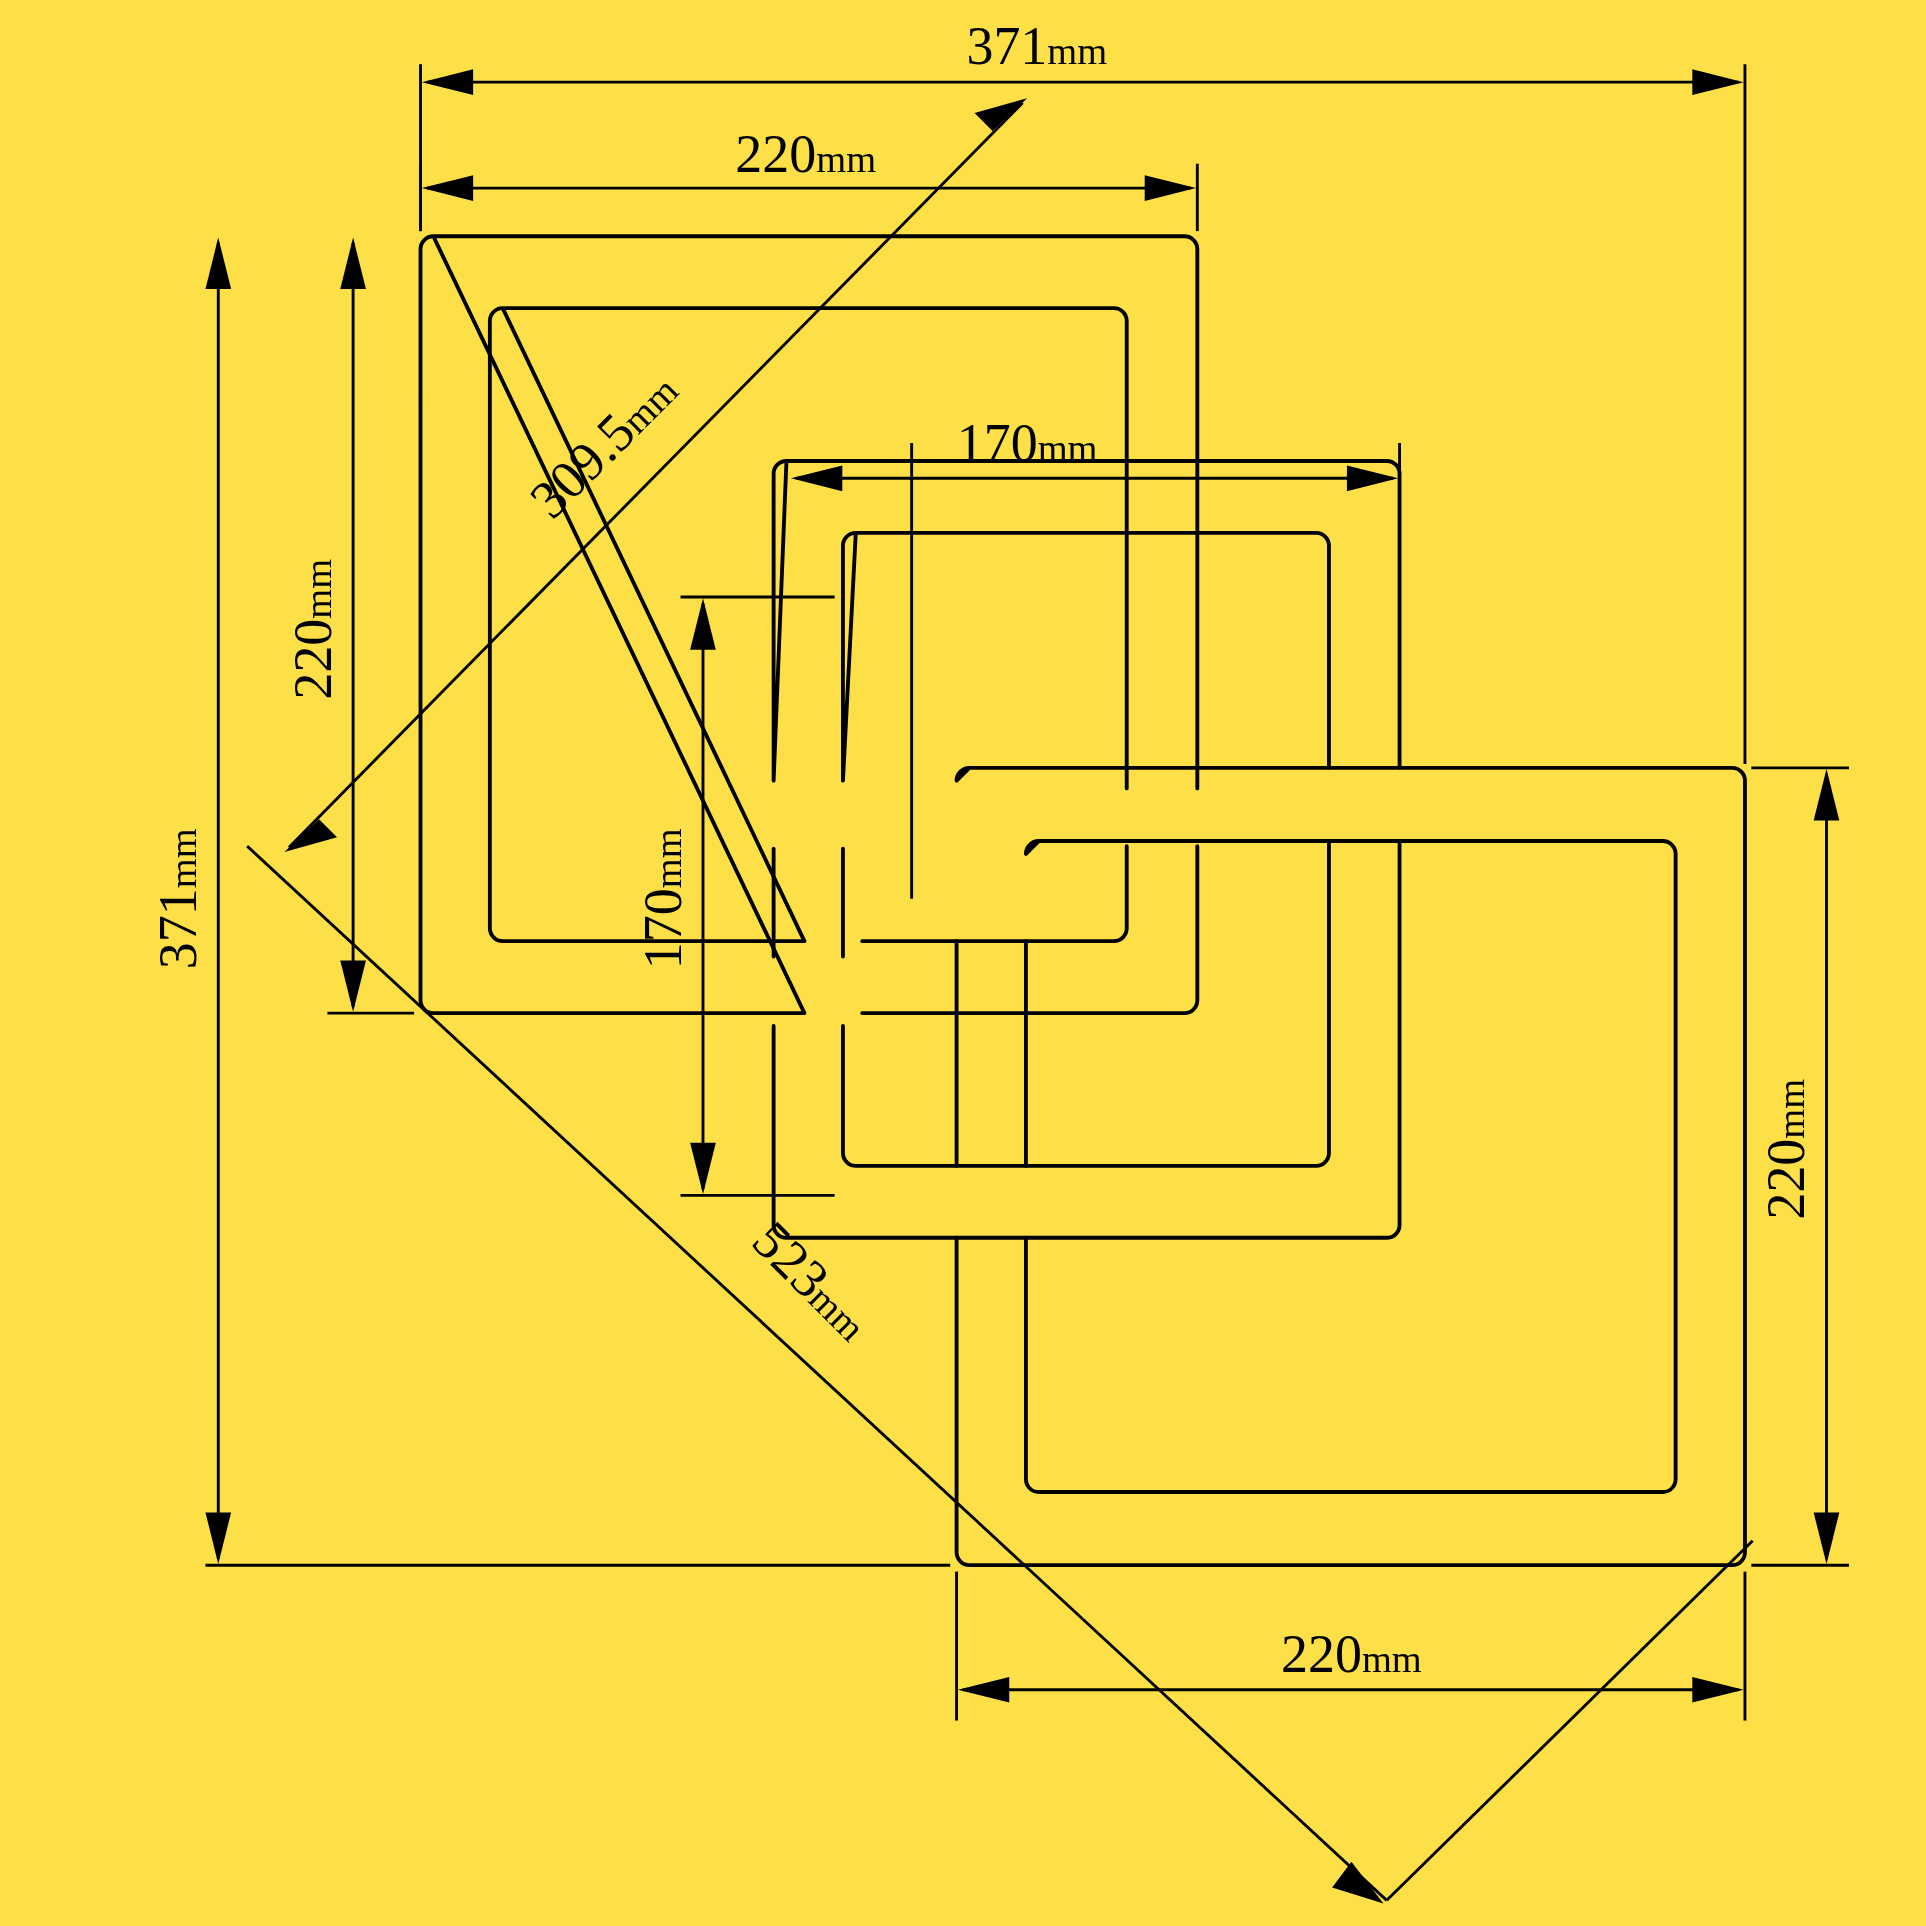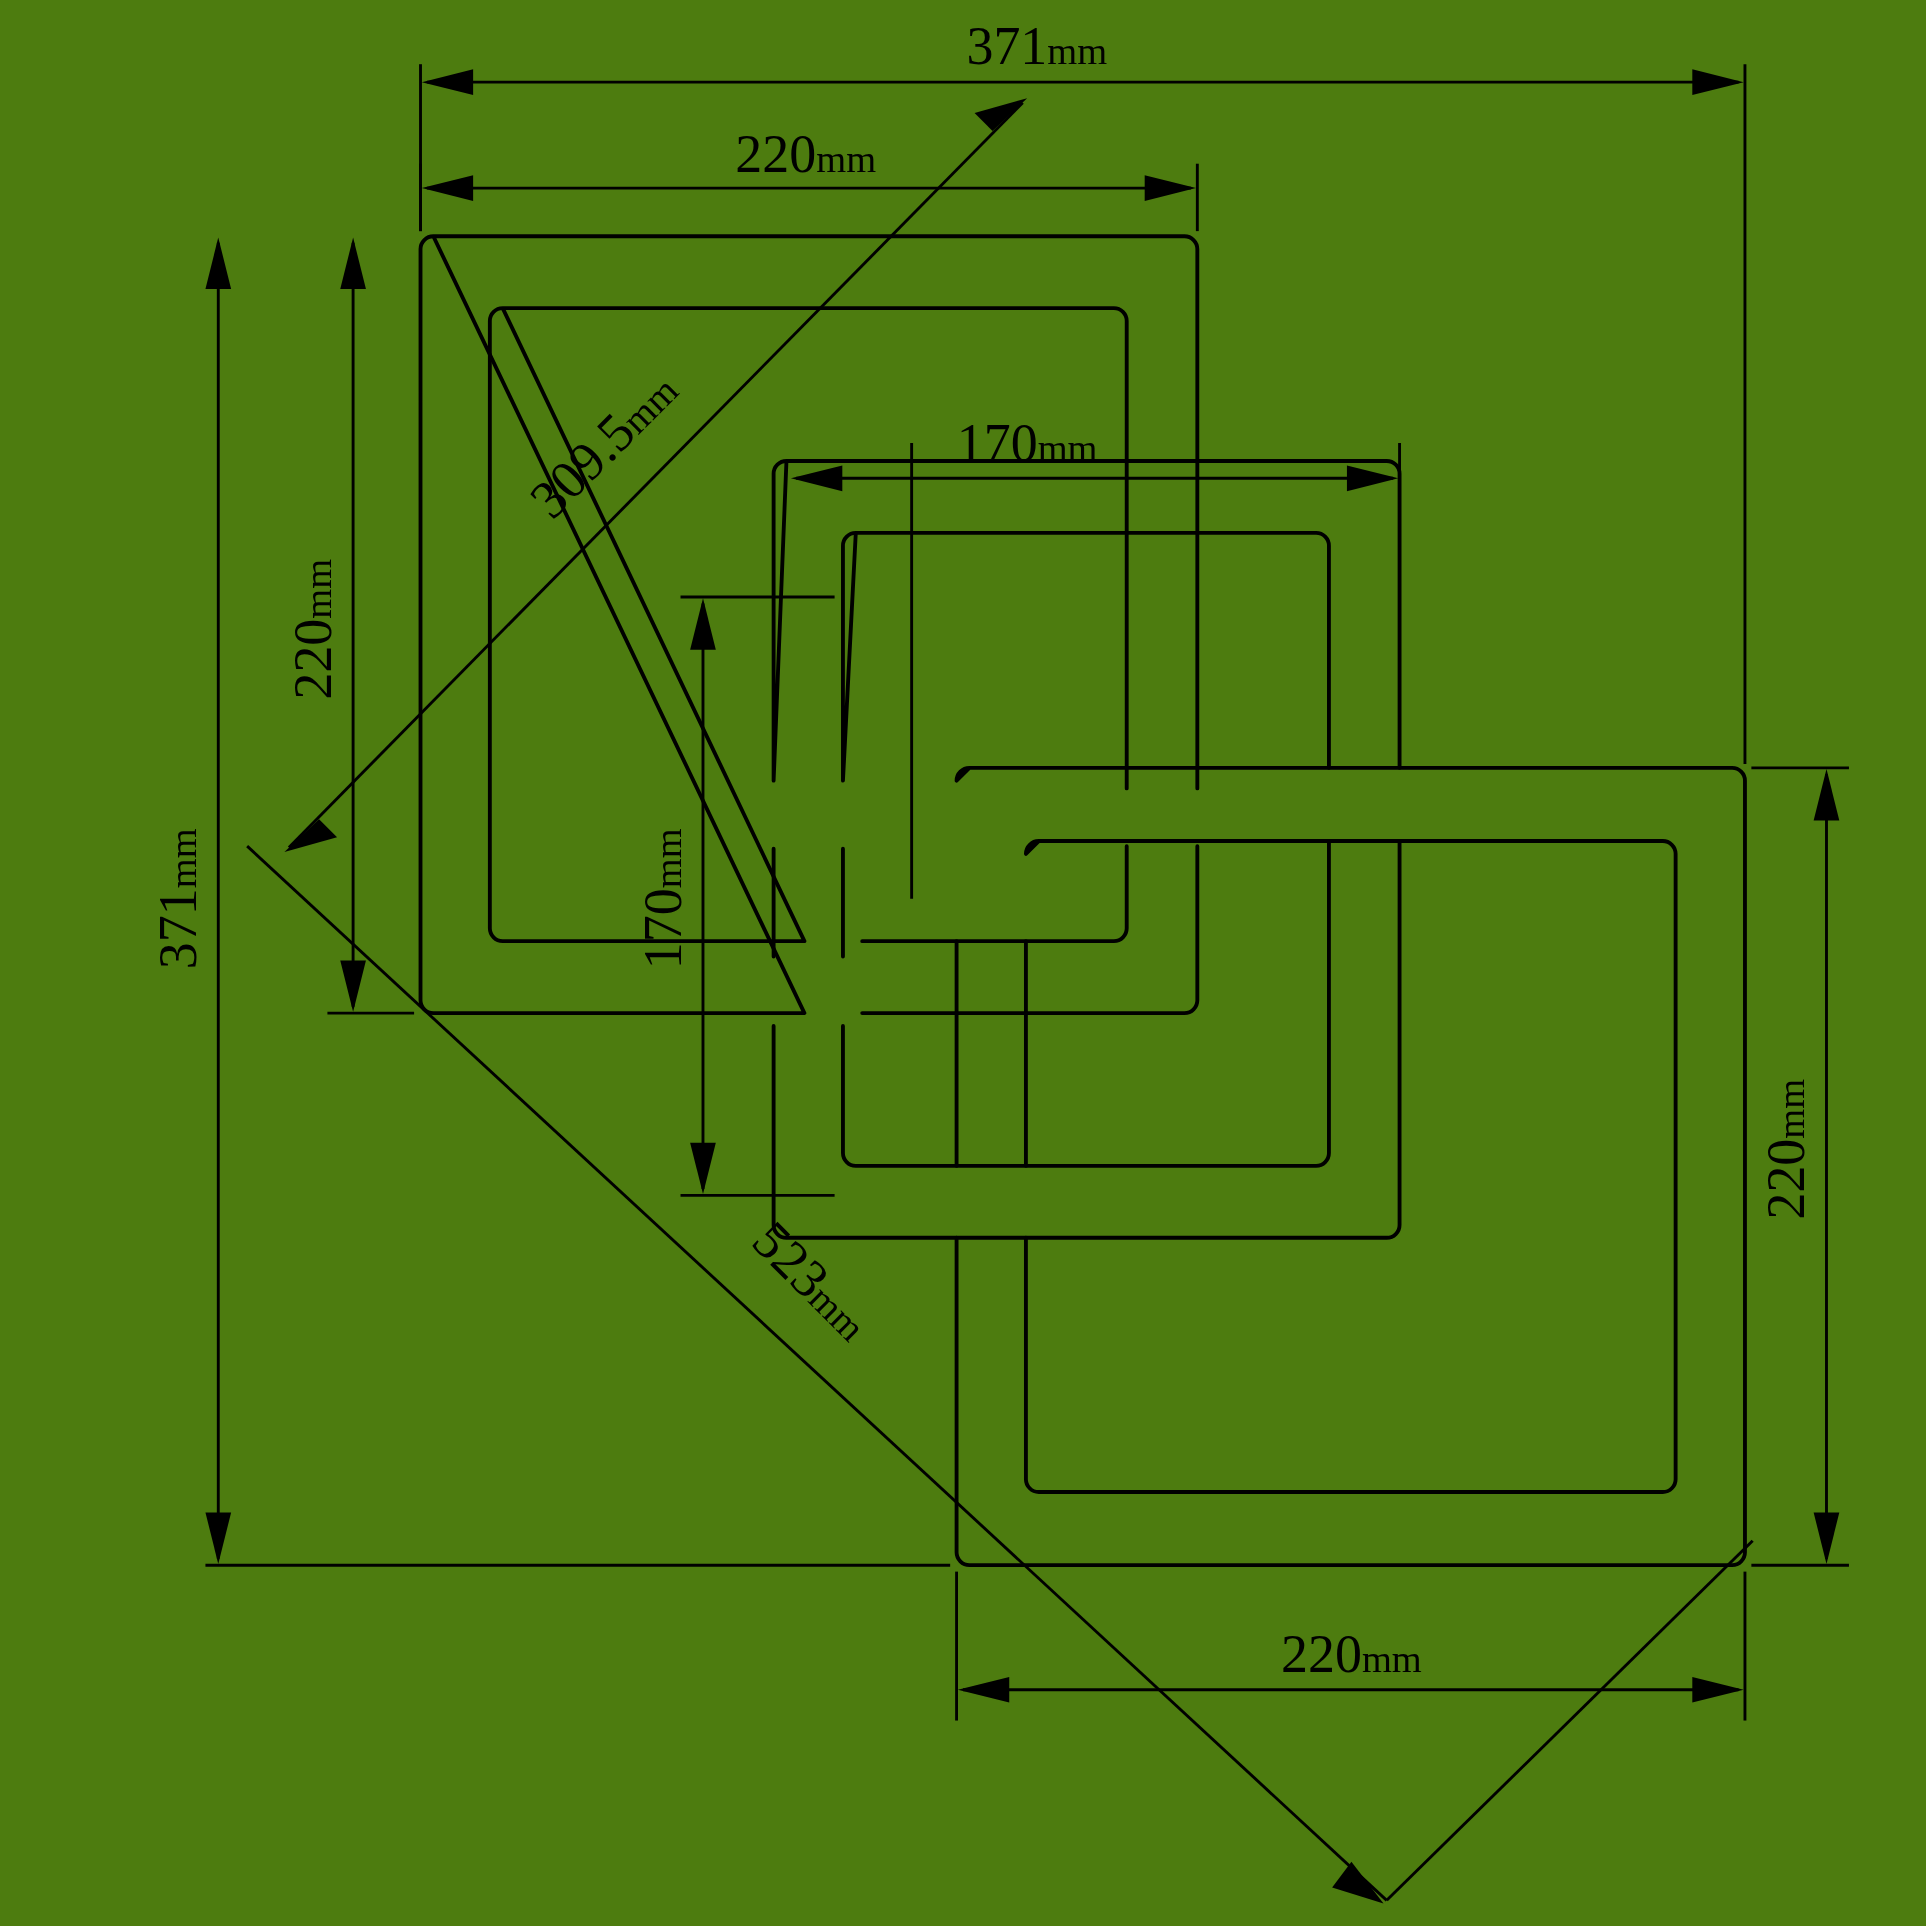--- a/index.html
+++ b/index.html
@@ -10,21 +10,21 @@
   body {
     width: 1926px;
     height: 1926px;
     overflow: hidden;
     font-family: "Liberation Serif", "DejaVu Serif", serif;
   }
   #drawing-root {
     position: relative;
     width: 1926px;
     height: 1926px;
-    background: #4d7c0f;
+    background: #fde047;
   }
   svg.cad {
     display: block;
     width: 1926px;
     height: 1926px;
   }
   .part-line {
     fill: none;
     stroke: #000000;
     stroke-width: 6;

